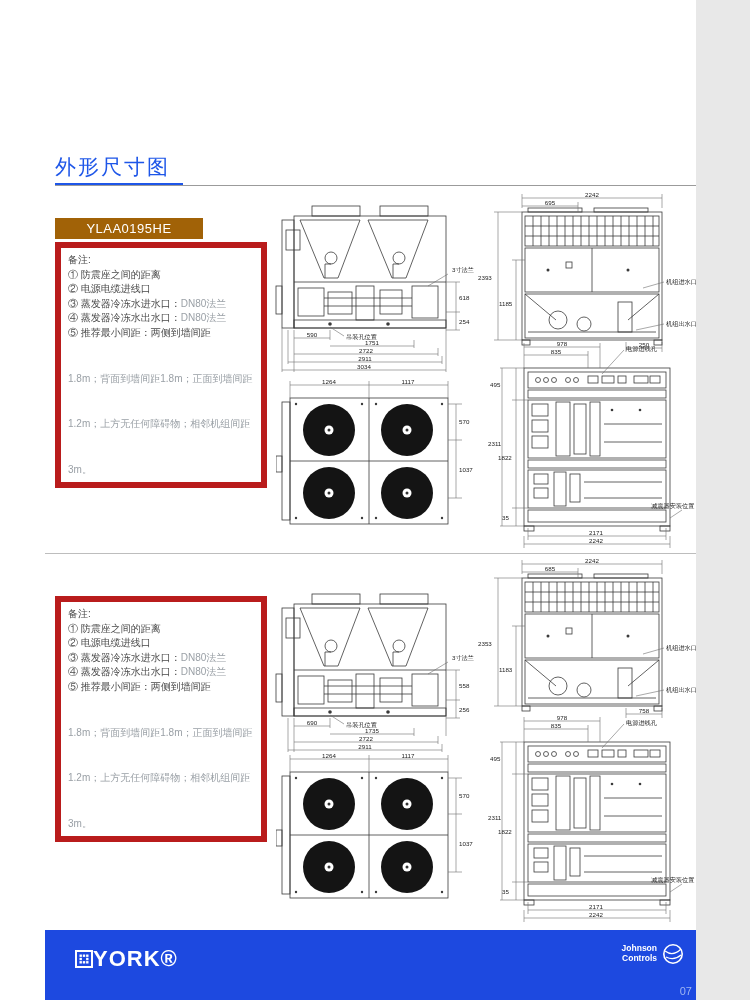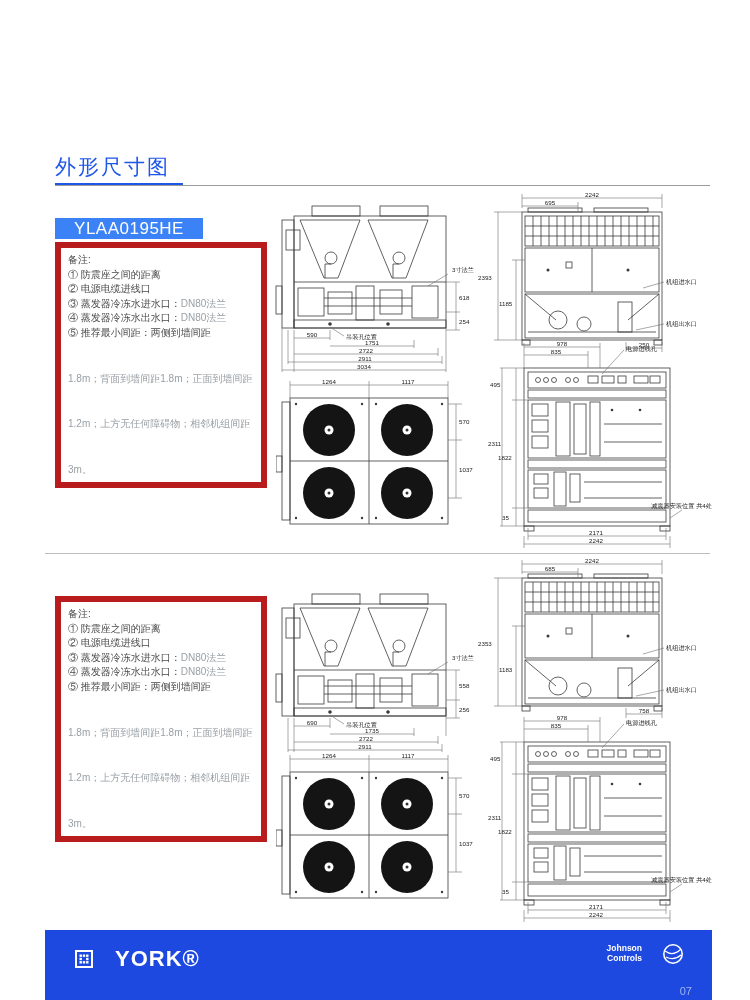--- a/index.html
+++ b/index.html
@@ -1,42 +1,42 @@
 <!DOCTYPE html>
 <html><head>
 <meta charset="utf-8">
 <style>
   html,body{margin:0;padding:0;background:#e8e8e8;}
-  .page{position:relative;width:750px;height:1000px;background:#ffffff;overflow:hidden;
+  .page{position:relative;width:696px;height:1000px;background:#ffffff;overflow:hidden;
         font-family:"Liberation Sans",sans-serif;}
   
   .title{position:absolute;left:55px;top:153px;font-size:21px;color:#1e56e8;letter-spacing:2px;}
   .title-underline-blue{position:absolute;left:55px;top:183px;width:128px;height:3px;background:#1e56e8;}
   .title-underline-gray{position:absolute;left:55px;top:185px;width:655px;height:1px;background:#9b9b9b;}
   .section-sep{position:absolute;left:45px;top:553px;width:665px;height:1px;background:#bdbdbd;}
   
-  .badge{position:absolute;width:148px;height:21px;background:#3b82f6;color:#fff;
-         font-size:17px;display:flex;align-items:center;justify-content:center;letter-spacing:.5px;}
+  .badge{position:absolute;width:148px;height:21px;background:#a16207;color:#fff;
+         font-size:13px;display:flex;align-items:center;justify-content:center;letter-spacing:.5px;}
   .notes{position:absolute;width:186px;border:6px solid #b91c1c;background:#fff;
          padding:5px 7px;font-size:10px;line-height:14.6px;color:#4a4a4a;}
   .notes .dim-gray{color:#9aa0a6;margin-top:31px;}
   
   .dwg{position:absolute;}
   .ln{stroke:#3a3a3a;fill:none;stroke-width:.8;}
   .ln .dot{fill:#3a3a3a;stroke:none;}
   .dim line,.dim polyline{stroke:#6f6f6f;fill:none;stroke-width:.6;}
   svg text{font-family:"Liberation Sans",sans-serif;font-size:6.2px;fill:#222;stroke:none;}
   .fan{fill:#141414;stroke:none;}
   .hub{fill:#ffffff;stroke:none;}
   .hubdot{fill:#333;stroke:none;}
   
   .footer{position:absolute;left:45px;top:930px;width:667px;height:70px;background:#1d49e0;}
-  .york{position:absolute;left:30px;top:16px;display:flex;align-items:center;gap:22px;}
+  .york{position:absolute;left:30px;top:16px;display:flex;align-items:center;gap:0;}
   .york-text{color:#fff;font-weight:800;font-size:22px;letter-spacing:1px;}
-  .jc{position:absolute;right:28px;top:13px;display:flex;align-items:center;gap:20px;}
+  .jc{position:absolute;right:28px;top:13px;display:flex;align-items:center;gap:5px;}
   .jc-text{color:#fff;font-size:8.5px;font-weight:700;line-height:1.15;text-align:right;}
   .pageno{position:absolute;right:20px;bottom:3px;color:#9fb6f2;font-size:11px;}
 </style>
 </head>
 <body>
 
 <div class="page">
 
   <div class="title">外形尺寸图</div>
   <div class="title-underline-blue"></div>

